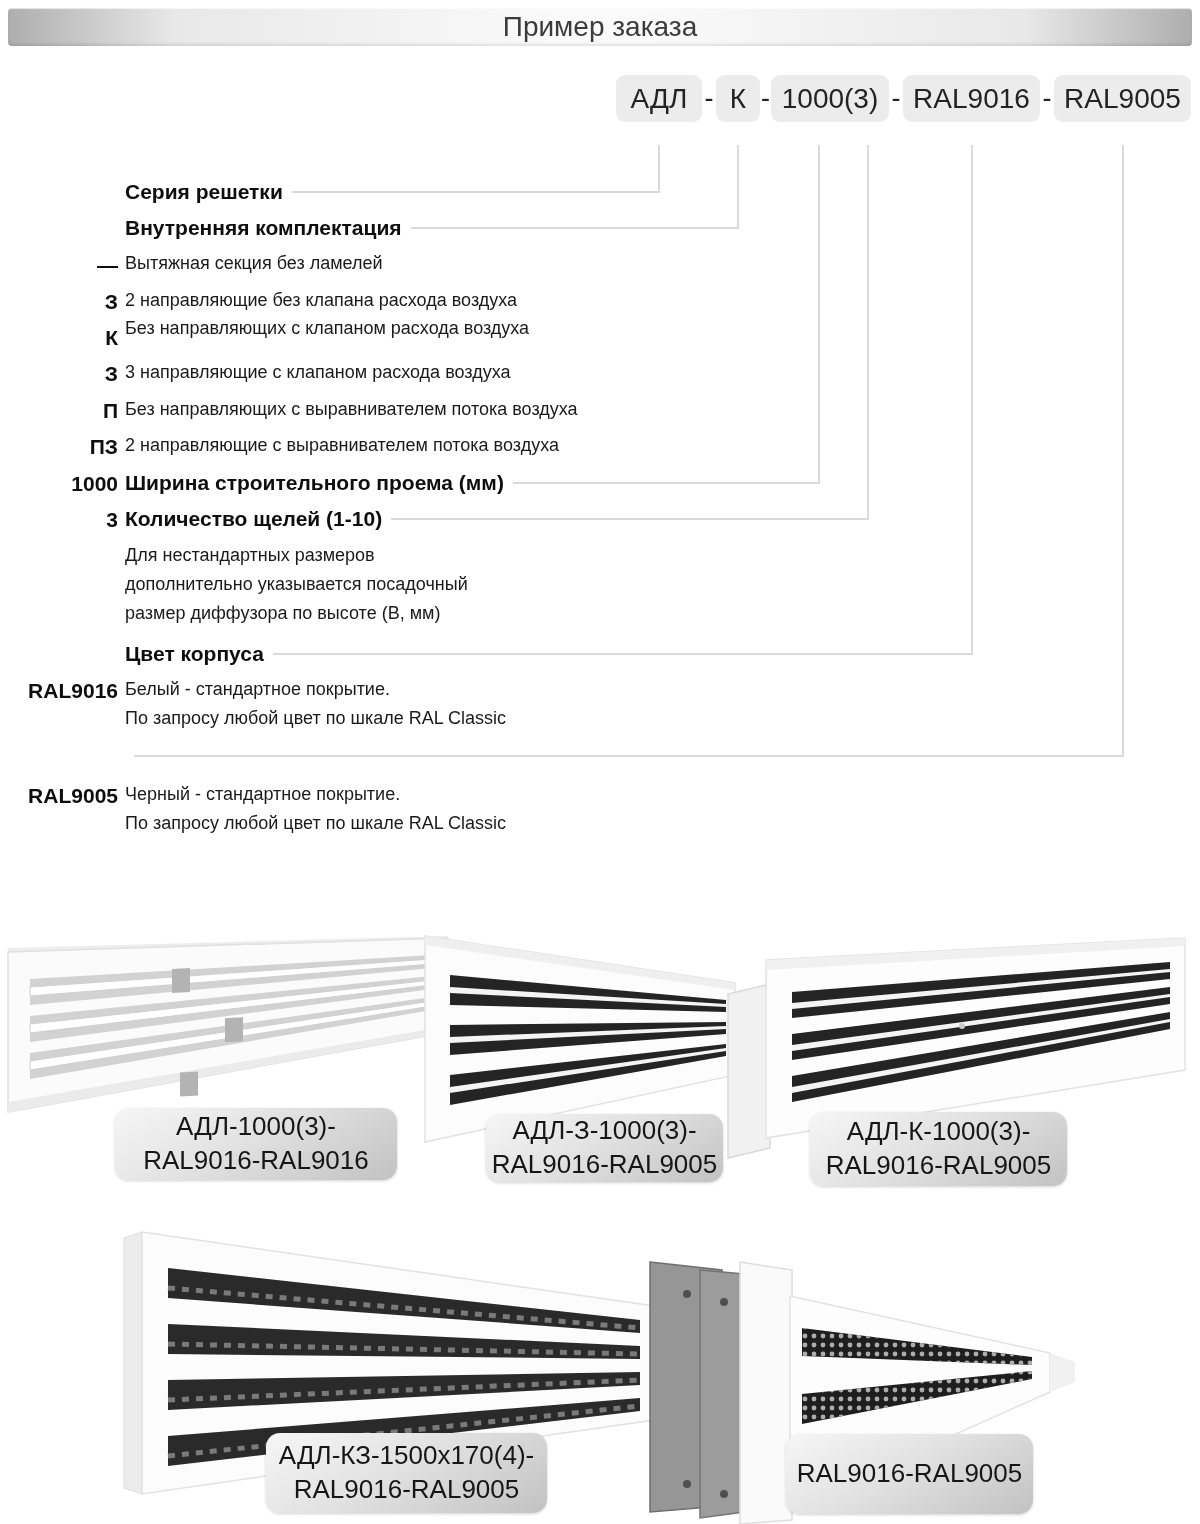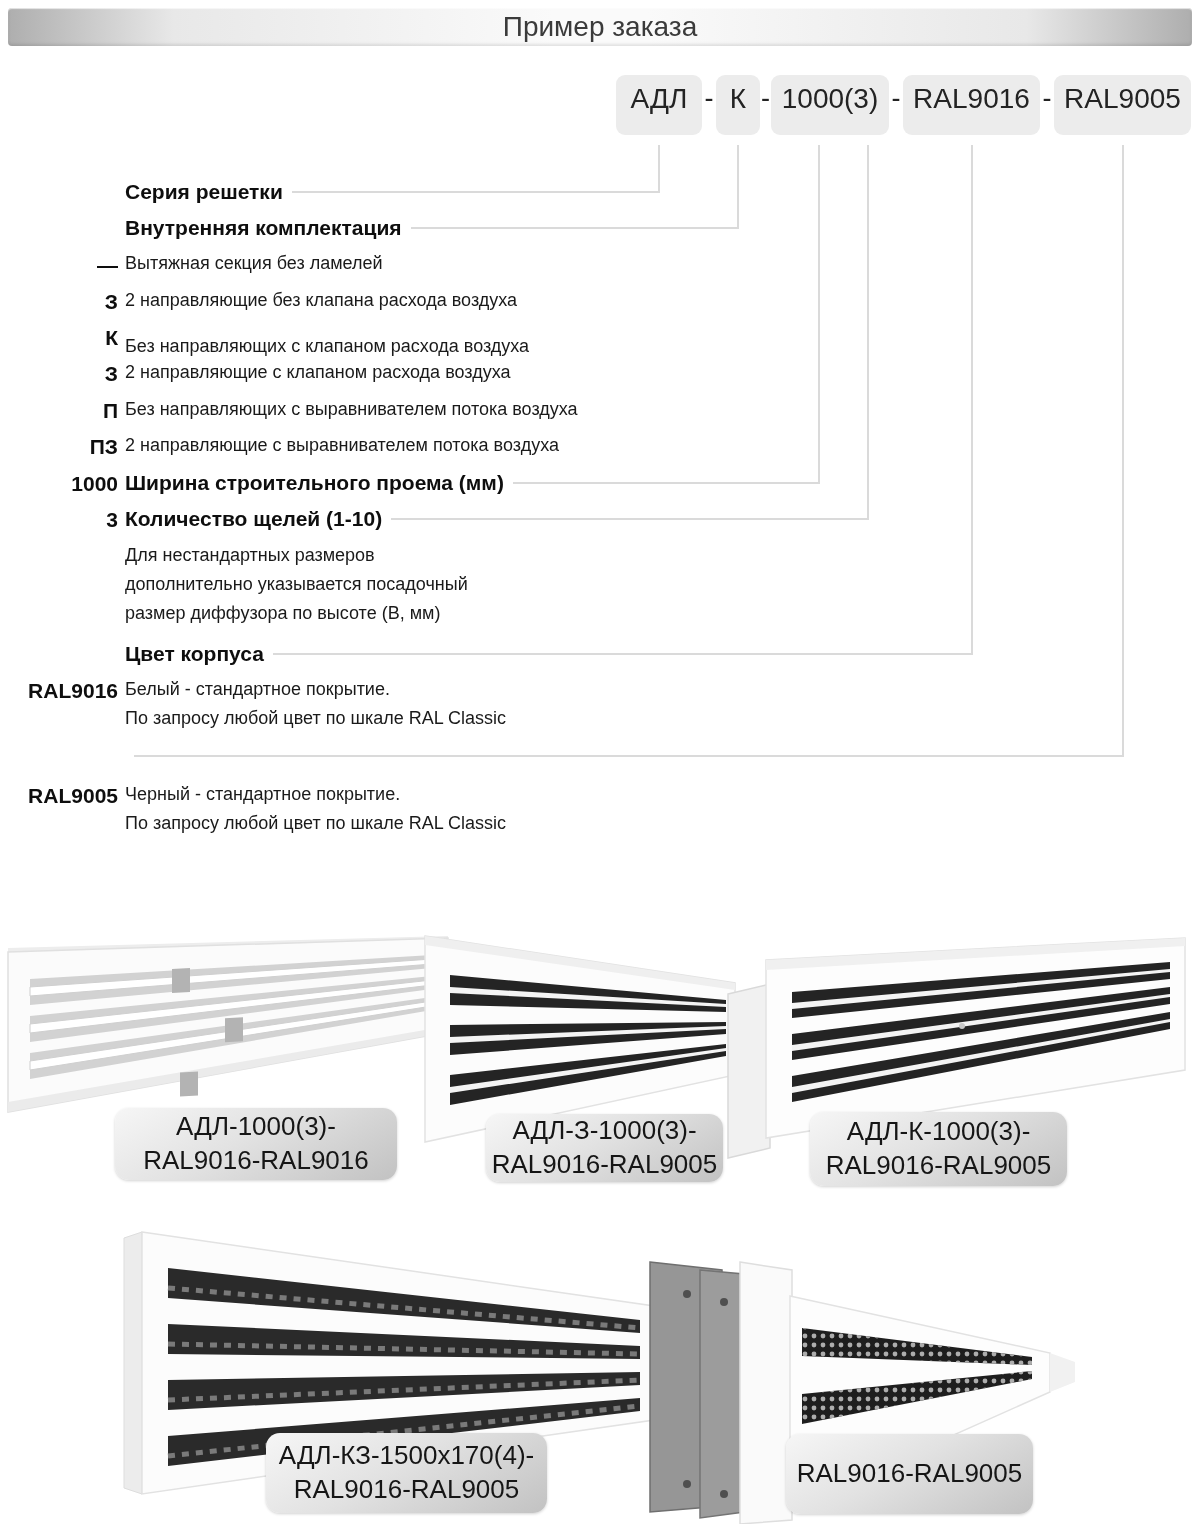--- a/index.html
+++ b/index.html
@@ -7,21 +7,21 @@
         font-family:"Liberation Sans","DejaVu Sans",sans-serif;color:#161616;}
 
   
   .header-bar{position:absolute;left:8px;top:8px;width:1184px;height:38px;border-radius:4px;
       background:linear-gradient(90deg,#aeaeae 0%,#e8e8e8 14%,#fafafa 46%,#fafafa 54%,#e8e8e8 86%,#aeaeae 100%);
       box-shadow:inset 0 -2px 3px rgba(0,0,0,.10), inset 0 1px 1px rgba(255,255,255,.7);
       display:flex;align-items:center;justify-content:center;
       font-size:28px;color:#3b3b3b;}
 
   
-  .codebox{position:absolute;top:75px;height:60px;background:#ececec;border-radius:9px;
+  .codebox{position:absolute;top:75px;height:47px;background:#ececec;border-radius:9px;
       font-size:28px;color:#232323;text-align:center;line-height:47px;}
   .codedash{position:absolute;top:75px;height:47px;line-height:46px;font-size:27px;color:#232323;text-align:center;}
 
   
   .vline{position:absolute;width:2px;background:#dadada;}
 
   
   .row{position:absolute;left:125px;display:flex;align-items:center;height:22px;font-size:21px;}
   .row .lbl{white-space:nowrap;}
   .row .line{flex:1;height:2px;background:#dadada;margin-left:9px;}
@@ -75,24 +75,24 @@
     <span class="line"></span>
   </div>
 
   <div class="prefix" style="top:253px">—</div>
   <div class="txt" style="top:253px">Вытяжная секция без ламелей</div>
 
   <div class="prefix" style="top:290px">З</div>
   <div class="txt" style="top:290px">2 направляющие без клапана расхода воздуха</div>
 
   <div class="prefix" style="top:326px">К</div>
-  <div class="txt" style="top:336px">Без направляющих с клапаном расхода воздуха</div>
+  <div class="txt" style="top:318px">Без направляющих с клапаном расхода воздуха</div>
 
   <div class="prefix" style="top:362px">З</div>
-  <div class="txt" style="top:362px">2 направляющие с клапаном расхода воздуха</div>
+  <div class="txt" style="top:362px">3 направляющие с клапаном расхода воздуха</div>
 
   <div class="prefix" style="top:399px">П</div>
   <div class="txt" style="top:399px">Без направляющих с выравнивателем потока воздуха</div>
 
   <div class="prefix" style="top:435px">ПЗ</div>
   <div class="txt" style="top:435px">2 направляющие с выравнивателем потока воздуха</div>
 
   <div class="prefix" style="top:472px">1000</div>
   <div class="row" style="top:472px;width:695px">
     <span class="lbl b">Ширина строительного проема (мм)</span>

